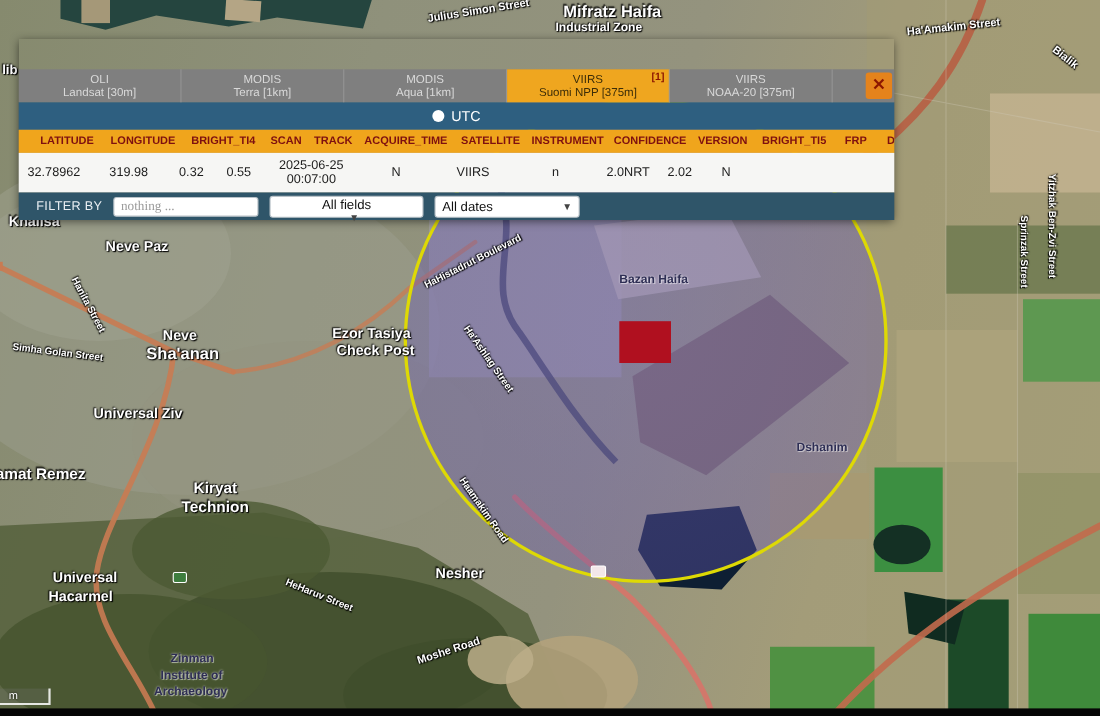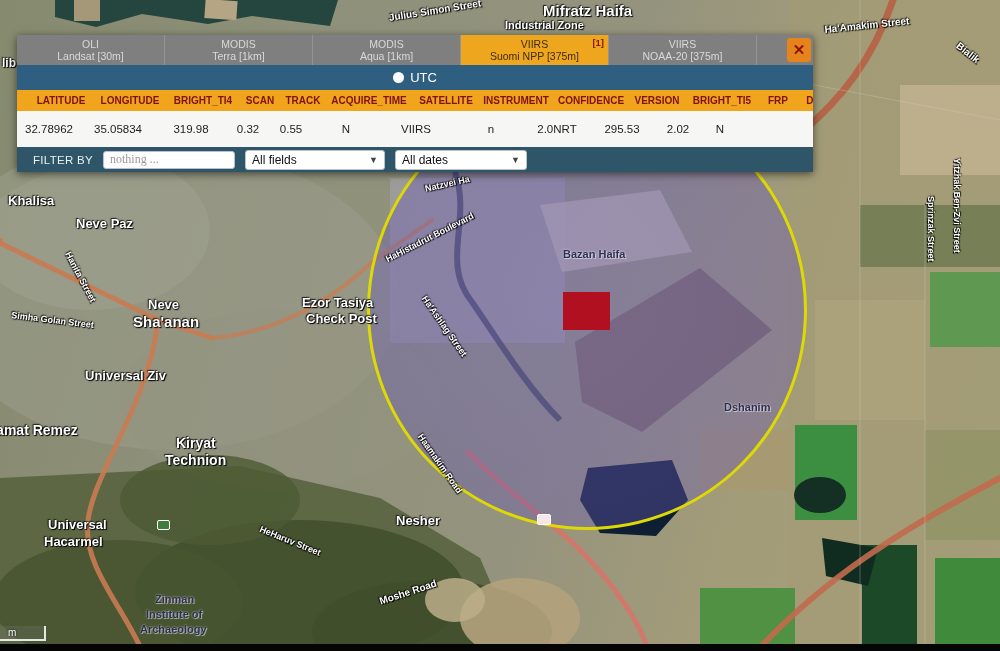--- a/index.html
+++ b/index.html
@@ -17,21 +17,21 @@
 
   
   .map-label{position:absolute;z-index:5;color:#fff;font-weight:bold;white-space:nowrap;
     text-shadow:0 0 2px #000,1px 1px 1px #000,-1px -1px 1px rgba(0,0,0,.7);transform-origin:left top;}
   .map-label.dark{color:#2e2e54;text-shadow:0 0 2px rgba(255,255,255,.75),1px 1px 0 rgba(255,255,255,.4);}
 
   .road-shield{position:absolute;z-index:5;border:1px solid #fff;border-radius:2px;}
 
   
   #panel{position:absolute;left:17px;top:35px;width:796px;z-index:10;box-shadow:0 2px 8px rgba(0,0,0,.55);}
-  #tabbar{display:flex;height:30px;background:#7f7f7f;align-items:stretch;}
+  #tabbar{display:flex;height:30px;background:#7f7f7f;align-items:stretch;margin-top:28px;}
   .tab{width:148px;display:flex;flex-direction:column;justify-content:center;text-align:center;
     color:#d9d9d9;font-size:10.5px;line-height:12px;cursor:pointer;border-right:1px solid #949494;position:relative;}
   .tab.active{background:#efa61f;color:#3c2d08;}
   .tab .badge{position:absolute;top:2px;right:4px;font-size:9.5px;font-weight:bold;color:#8b1500;}
   #tab-spacer{flex:1;}
   #close-btn{width:24px;height:24px;margin:3px 2px 0 0;background:#e5831c;border-radius:3px;
     color:#8b1500;font-weight:bold;font-size:15px;line-height:23px;text-align:center;cursor:pointer;}
   #timebar{height:25px;background:#2e5f80;display:flex;align-items:center;justify-content:center;gap:26px;
     color:#fff;font-size:13px;}
   .radio-opt{display:flex;align-items:center;gap:6px;cursor:pointer;}
@@ -44,21 +44,21 @@
   .td{font-size:11.5px;color:#1d1d1d;display:flex;align-items:center;justify-content:center;flex:none;
       white-space:pre-line;text-align:center;}
   #filterbar{height:25px;background:#2f5569;display:flex;align-items:center;gap:10px;padding:0 0 0 16px;}
   #filter-label{color:#e8eef2;font-size:11.5px;letter-spacing:.3px;}
   #filter-input{width:132px;height:18px;border:1px solid #b9c2c8;border-radius:3px;background:#fff;
      font-size:12px;color:#333;padding:0 6px;font-family:"Liberation Serif",serif;}
   #filter-input::placeholder{color:#9a9a9a;}
   .fake-select{height:20px;background:#fff;border:1px solid #b9c2c8;border-radius:3px;color:#111;
      font-size:12px;display:flex;align-items:center;justify-content:space-between;padding:0 6px;cursor:pointer;}
   .fake-select .chev{font-size:9px;color:#444;margin-left:14px;}
-  #select-fields{width:140px;}
+  #select-fields{width:140px;flex-direction:column;}
   #select-dates{width:132px;}
 
   
   #scalebar{position:absolute;left:-10px;top:626px;width:56px;height:15px;z-index:11;
      border:2px solid rgba(255,255,255,.85);border-top:none;background:rgba(120,120,120,.25);
      color:#fff;font-size:10px;line-height:13px;padding-left:16px;text-shadow:0 0 2px #000;}
   #bottombar{position:absolute;left:0;bottom:0;width:1000px;height:7px;background:#050505;z-index:12;}
 </style>
 </head>
 <body>
@@ -117,27 +117,27 @@
   </svg>
 
   <div id="fire-circle"></div>
   <div id="fire-square"></div>
 
   <div class="road-shield" style="left:157px;top:520px;width:13px;height:10px;background:#3e7d3e;"></div>
   <div class="road-shield" style="left:537px;top:514px;width:14px;height:11px;background:#f3e7e9;"></div>
 
   <div id="labels">
       <div class="map-label" style="left: 388px; top: 12px; font-size: 10px; transform: rotate(-9deg);">Julius Simon Street</div>
-      <div class="map-label" style="left: 512px; top: 2px; font-size: 15px; margin-left: 31px;">Mifratz Haifa</div>
+      <div class="map-label" style="left: 512px; top: 2px; font-size: 15px;">Mifratz Haifa</div>
       <div class="map-label" style="left: 505px; top: 19px; font-size: 11px;">Industrial Zone</div>
       <div class="map-label" style="left: 824px; top: 24px; font-size: 10px; transform: rotate(-6deg);">Ha'Amakim Street</div>
       <div class="map-label" style="left: 961px; top: 40px; font-size: 10px; transform: rotate(38deg);">Bialik</div>
       <div class="map-label" style="left: 2px; top: 56px; font-size: 12px;">lib</div>
       <div class="map-label" style="left: 8px; top: 193px; font-size: 13px;">Khalisa</div>
-      <div class="map-label" style="left: 76px; top: 216px; font-size: 13px;">Neve Paz</div>
+      <div class="map-label" style="left: 96px; top: 216px; font-size: 13px;">Neve Paz</div>
       <div class="map-label" style="left: 72px; top: 250px; font-size: 9px; transform: rotate(62deg);">Hanita Street</div>
       <div class="map-label" style="left: 12px; top: 310px; font-size: 9px; transform: rotate(7deg);">Simha Golan Street</div>
       <div class="map-label" style="left: 148px; top: 297px; font-size: 13px;">Neve</div>
       <div class="map-label" style="left: 133px; top: 313px; font-size: 15px;">Sha'anan</div>
       <div class="map-label" style="left: 85px; top: 368px; font-size: 13px;">Universal Ziv</div>
       <div class="map-label" style="left: 302px; top: 295px; font-size: 13px;">Ezor Tasiya</div>
       <div class="map-label" style="left: 306px; top: 311px; font-size: 13px;">Check Post</div>
       <div class="map-label" style="left: 424px; top: 184px; font-size: 9px; transform: rotate(-13deg);">Natzvei Ha</div>
       <div class="map-label" style="left: 384px; top: 255px; font-size: 9px; transform: rotate(-27deg);">HaHistadrut Boulevard</div>
       <div class="map-label dark" style="left: 563px; top: 248px; font-size: 11px;">Bazan Haifa</div>
@@ -202,29 +202,29 @@
         <div class="th" style="width: 66px;">SATELLITE</div>
         <div class="th" style="width: 74px;">INSTRUMENT</div>
         <div class="th" style="width: 76px;">CONFIDENCE</div>
         <div class="th" style="width: 56px;">VERSION</div>
         <div class="th" style="width: 74px;">BRIGHT_TI5</div>
         <div class="th" style="width: 38px;">FRP</div>
         <div class="th" style="width: 46px;">DAYN</div>
       </div>
     <div id="trow">
         <div class="td" style="width: 64px;">32.78962</div>
-        <div class="td" style="width: 74px;">35.05834</div>
         <div class="td" style="width: 72px;">319.98</div>
         <div class="td" style="width: 42px;">0.32</div>
         <div class="td" style="width: 44px;">0.55</div>
+        <div class="td" style="width: 88px;">2025-06-25
+00:07:00</div>
         <div class="td" style="width: 66px;">N</div>
         <div class="td" style="width: 74px;">VIIRS</div>
         <div class="td" style="width: 76px;">n</div>
         <div class="td" style="width: 56px;">2.0NRT</div>
-        <div class="td" style="width: 74px;">295.53</div>
         <div class="td" style="width: 38px;">2.02</div>
         <div class="td" style="width: 46px;">N</div>
       </div>
     <div id="filterbar">
       <span id="filter-label">FILTER BY</span>
       <input id="filter-input" placeholder="nothing ..." style="">
       <div class="fake-select" id="select-fields">
         <span>All fields</span>
         <span class="chev">▼</span>
       </div>

